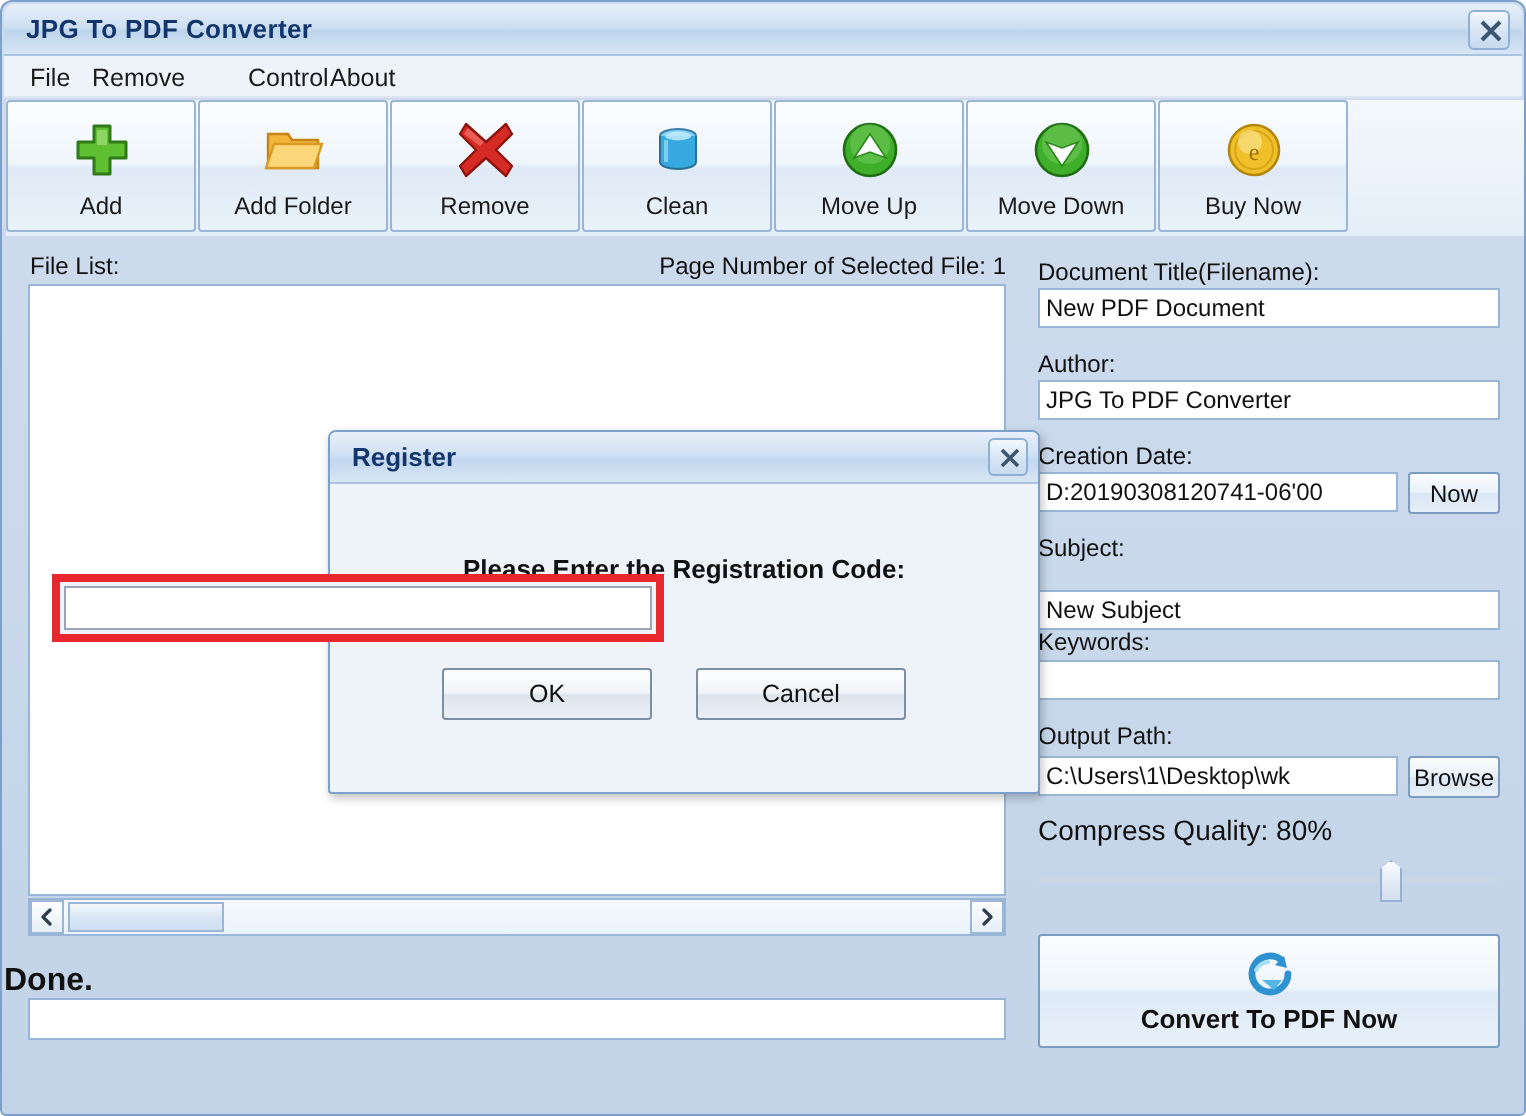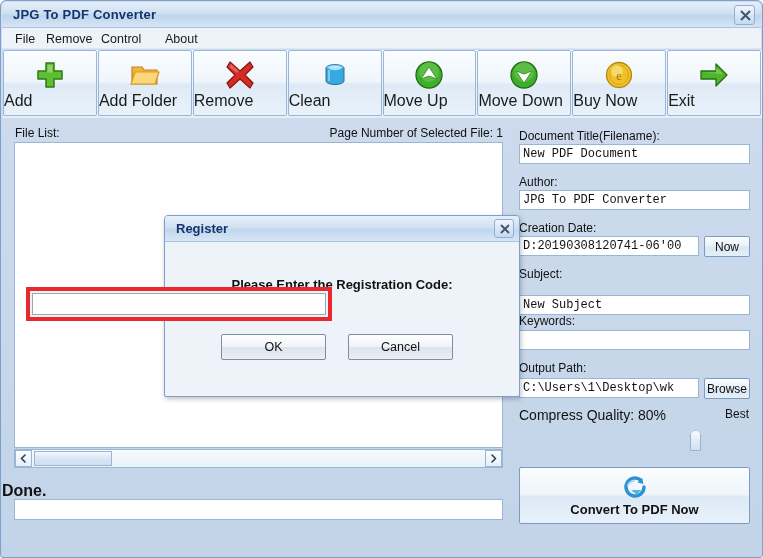--- a/index.html
+++ b/index.html
@@ -77,22 +77,22 @@
     position: relative;
     cursor: pointer;
   }
   .tb-ico {
     position: absolute; left: 0; right: 0; top: 7px;
     height: 34px;
     display: flex; align-items: center; justify-content: center;
   }
   .tb-lbl {
     position: absolute; left: 0; right: 0; bottom: 5px;
-    text-align: left;
-    font-size: 16px; color: #1a1a1a;
+    text-align: center;
+    font-size: 12px; color: #1a1a1a;
   }
 
   
   #file-list-label {
     position: absolute; left: 14px; top: 125px;
     font-size: 12px; color: #111;
   }
   #page-number-label {
     position: absolute; left: 250px; top: 125px;
     width: 252px; text-align: right;
@@ -143,21 +143,21 @@
   
   .rp-label {
     position: absolute; left: 518px;
     font-size: 12px; color: #111;
   }
   .rp-input {
     position: absolute; left: 518px;
     height: 20px;
     background: #ffffff;
     border: 1px solid #9ab6d6;
-    font-family: Liberation Mono, monospace;
+    font-family: Liberation Sans, sans-serif;
     font-size: 12px; color: #111;
     padding: 0 3px;
     line-height: 18px;
     white-space: nowrap; overflow: hidden;
   }
   .rp-sm-btn {
     position: absolute;
     height: 21px;
     border: 1px solid #7b9cc0;
     border-radius: 2px;
@@ -281,21 +281,21 @@
     <div id="close-button">
       <svg width="15" height="15" viewBox="0 0 15 15">
         <path d="M3 3 L12 12 M12 3 L3 12" stroke="#3c566f" stroke-width="2" fill="none"></path>
       </svg>
     </div>
   </div>
 
   <div id="menu-bar">
     <div class="menu-item" style="left:9px">File</div>
     <div class="menu-item" style="left:40px">Remove</div>
-    <div class="menu-item" style="left:95px">Control</div>
+    <div class="menu-item" style="left:118px">Control</div>
     <div class="menu-item" style="left:159px">About</div>
   </div>
 
   <div id="toolbar">
 
     <div class="tb-btn">
       <div class="tb-ico">
         <svg width="32" height="32" viewBox="0 0 32 32">
           <path d="M12 4 h8 v8 h8 v8 h-8 v8 h-8 v-8 h-8 v-8 h8 z" fill="#5fbf33" stroke="#2f7a17" stroke-width="1.5" stroke-linejoin="round"></path>
           <path d="M13.5 6 h5 v7.5 h-5 z" fill="#9ede74" opacity=".75"></path>
@@ -363,29 +363,20 @@
         <svg width="30" height="30" viewBox="0 0 30 30">
           <circle cx="15" cy="15" r="12.5" fill="#f0c028" stroke="#b3860c" stroke-width="1.3"></circle>
           <circle cx="15" cy="15" r="9.5" fill="none" stroke="#d9a419" stroke-width="1"></circle>
           <circle cx="13" cy="11" r="6" fill="#fbe79a" opacity=".6"></circle>
           <text x="15" y="20" font-size="12" font-family="Liberation Serif, serif" text-anchor="middle" fill="#9a7004">e</text>
         </svg>
       </div>
       <div class="tb-lbl">Buy Now</div>
     </div>
 
-    <div class="tb-btn">
-      <div class="tb-ico">
-        <svg width="32" height="30" viewBox="0 0 32 30">
-          <path d="M3 11 h15 v-7 l11 11 l-11 11 v-7 h-15 z" fill="#4fb52c" stroke="#23700f" stroke-width="1.3" stroke-linejoin="round"></path>
-          <path d="M5 12.5 h13 v-5 l7 6.5 z" fill="#90dd6d" opacity=".6"></path>
-        </svg>
-      </div>
-      <div class="tb-lbl">Exit</div>
-    </div>
 
   </div>
 
   <div id="file-list-label">File List:</div>
   <div id="page-number-label">Page Number of Selected File: 1</div>
   <div id="file-list-box"></div>
 
   <div id="file-list-hscroll">
     <div class="sb-arrow" id="sb-left">
       <svg width="9" height="9" viewBox="0 0 9 9">
@@ -417,21 +408,20 @@
   <div class="rp-input" style="top:294px; width:231px">New Subject</div>
 
   <div class="rp-label" style="top:313px">Keywords:</div>
   <div class="rp-input" style="top:329px; width:231px"></div>
 
   <div class="rp-label" style="top:360px">Output Path:</div>
   <div class="rp-input" style="top:377px; width:180px">C:\Users\1\Desktop\wk</div>
   <div class="rp-sm-btn" style="left:703px; top:377px; width:46px">Browse</div>
 
   <div id="compress-label">Compress Quality: 80%</div>
-  <div id="best-label">Best</div>
 
   <div id="quality-slider">
     <div id="slider-track"></div>
     <div id="slider-thumb"></div>
   </div>
 
   <div id="convert-button">
     <div id="convert-icon">
       <svg width="26" height="26" viewBox="0 0 26 26">
         <path d="M22 13 a9 9 0 1 1 -3.2 -6.9" fill="none" stroke="#2f92d0" stroke-width="3.4" stroke-linecap="round"></path>

